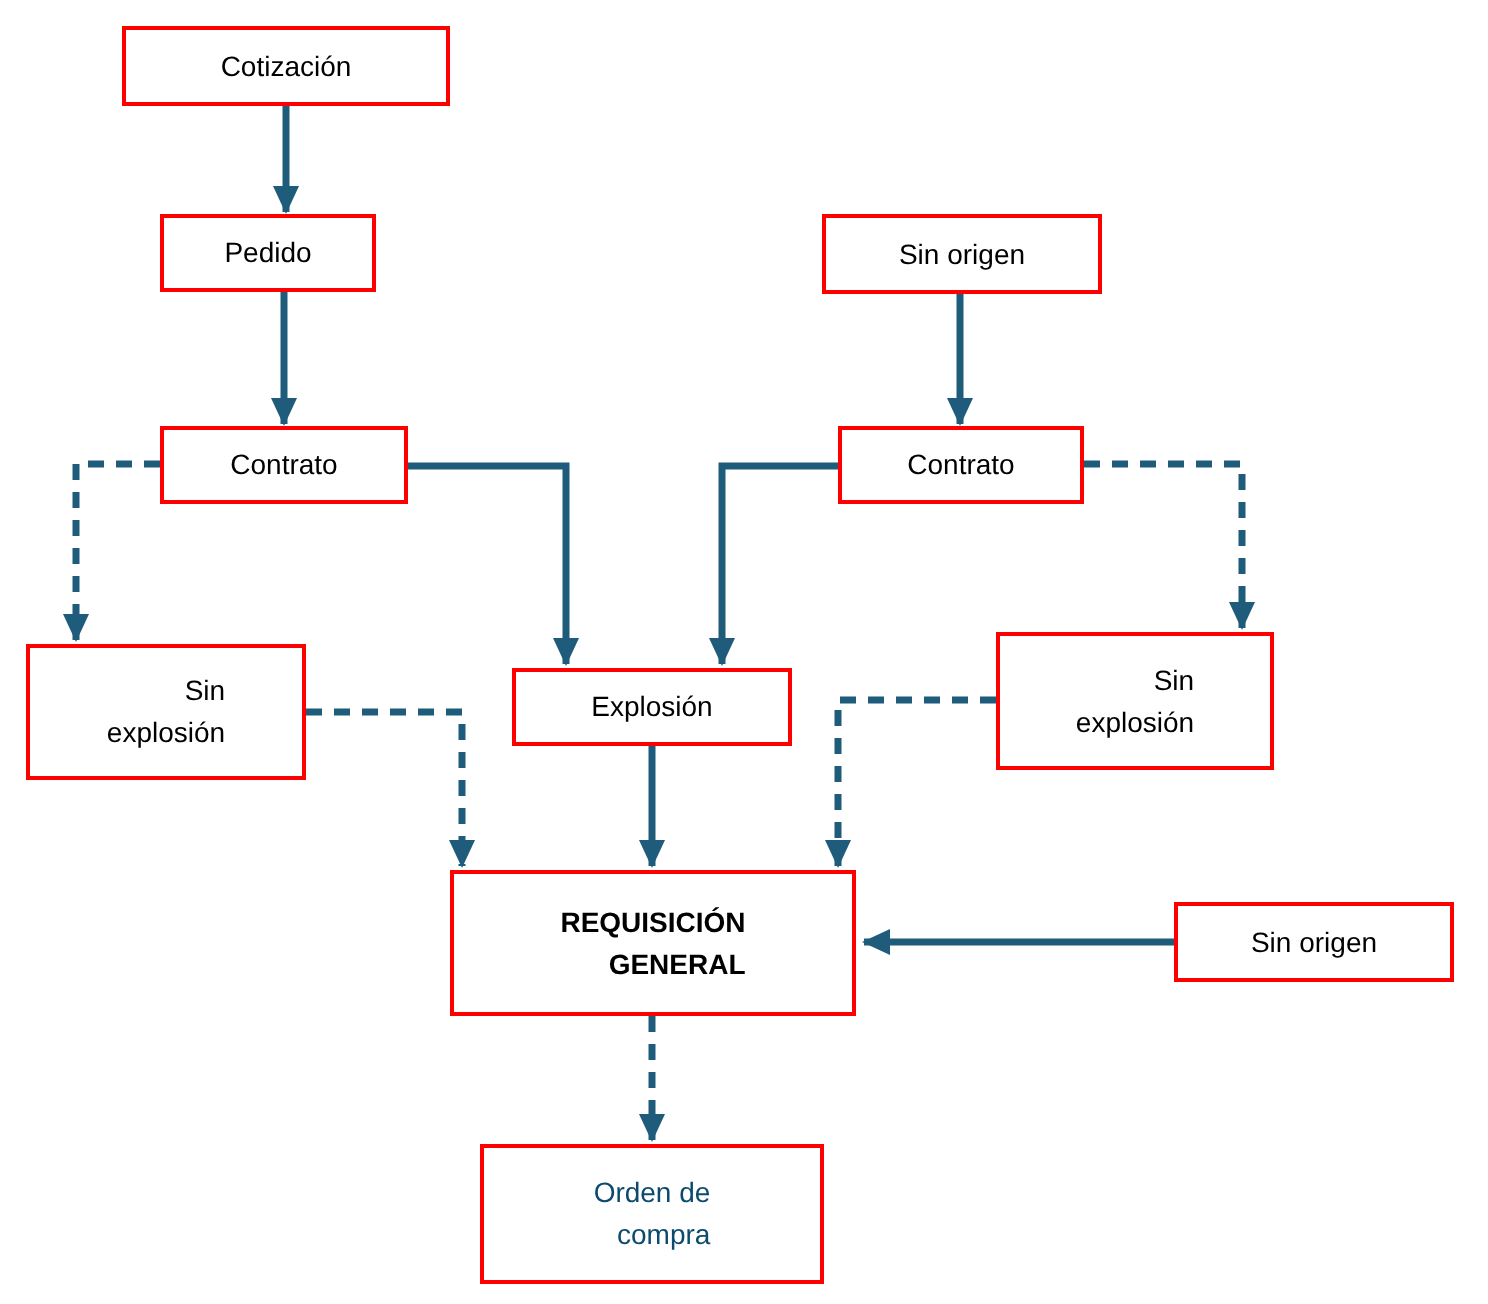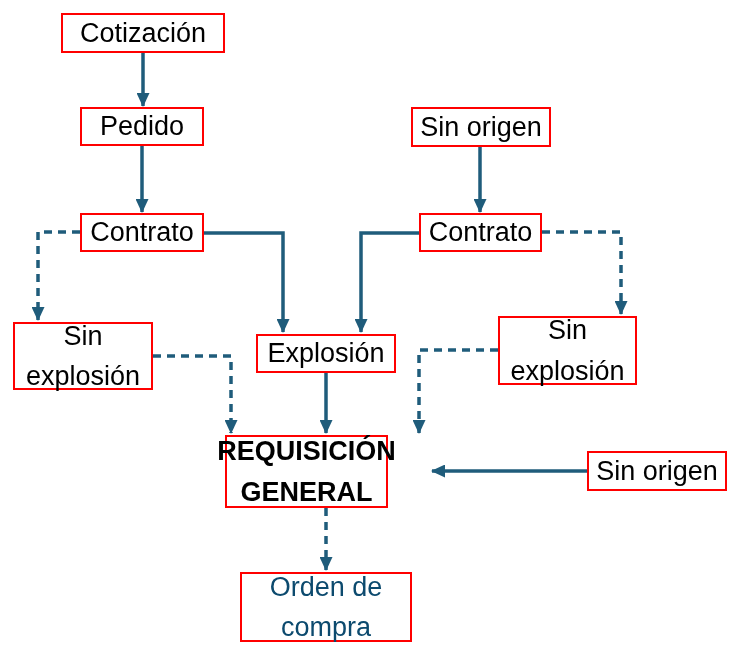--- a/index.html
+++ b/index.html
@@ -22,23 +22,23 @@
     width: 744px;
     height: 652px;
   }
   .node {
     position: absolute;
     box-sizing: border-box;
     background: #ffffff;
     display: flex;
     align-items: center;
     justify-content: center;
-    text-align: center;
+    text-align: right;
     white-space: pre-line;
-    font-size: 27px;
+    font-size: 14px;
     line-height: 1.5;
     color: #000000;
     z-index: 2;
   }
   .node.bold {
     font-weight: bold;
   }
 </style>
 </head>
 <body>
@@ -60,28 +60,28 @@
         <path d="M542,232 L621,232 L621,314" fill="none" stroke="#1F5C7B" stroke-width="3.5" stroke-dasharray="8,6" marker-end="url(#arrowhead)"></path>
         <path d="M153,356 L231,356 L231,433" fill="none" stroke="#1F5C7B" stroke-width="3.5" stroke-dasharray="8,6" marker-end="url(#arrowhead)"></path>
         <path d="M326,373 L326,433" fill="none" stroke="#1F5C7B" stroke-width="3.5" marker-end="url(#arrowhead)"></path>
         <path d="M498,350 L419,350 L419,433" fill="none" stroke="#1F5C7B" stroke-width="3.5" stroke-dasharray="8,6" marker-end="url(#arrowhead)"></path>
         <path d="M587,471 L432,471" fill="none" stroke="#1F5C7B" stroke-width="3.5" marker-end="url(#arrowhead)"></path>
         <path d="M326,508 L326,570" fill="none" stroke="#1F5C7B" stroke-width="3.5" stroke-dasharray="8,6" marker-end="url(#arrowhead)"></path>
       </g>
   </svg>
   <div id="node-layer">
       <div class="node" style="left: 61px; top: 13px; width: 164px; height: 40px; border: 2.5px solid rgb(255, 0, 0); background: rgb(255, 255, 255); color: rgb(0, 0, 0);">Cotización</div>
-      <div class="node" style="left: 80px; top: 107px; width: 124px; height: 39px; border: 2.5px solid rgb(255, 0, 0); background: rgb(255, 255, 255); color: rgb(0, 0, 0);">Pedido</div>
+      <div class="node" style="left: 80px; top: 107px; width: 108px; height: 39px; border: 2.5px solid rgb(255, 0, 0); background: rgb(255, 255, 255); color: rgb(0, 0, 0);">Pedido</div>
       <div class="node" style="left: 80px; top: 213px; width: 124px; height: 39px; border: 2.5px solid rgb(255, 0, 0); background: rgb(255, 255, 255); color: rgb(0, 0, 0);">Contrato</div>
       <div class="node" style="left: 411px; top: 107px; width: 140px; height: 40px; border: 2.5px solid rgb(255, 0, 0); background: rgb(255, 255, 255); color: rgb(0, 0, 0);">Sin origen</div>
       <div class="node" style="left: 419px; top: 213px; width: 123px; height: 39px; border: 2.5px solid rgb(255, 0, 0); background: rgb(255, 255, 255); color: rgb(0, 0, 0);">Contrato</div>
       <div class="node" style="left: 13px; top: 322px; width: 140px; height: 68px; border: 2.5px solid rgb(255, 0, 0); background: rgb(255, 255, 255); color: rgb(0, 0, 0);">Sin
 explosión</div>
       <div class="node" style="left: 256px; top: 334px; width: 140px; height: 39px; border: 2.5px solid rgb(255, 0, 0); background: rgb(255, 255, 255); color: rgb(0, 0, 0);">Explosión</div>
       <div class="node" style="left: 498px; top: 316px; width: 139px; height: 69px; border: 2.5px solid rgb(255, 0, 0); background: rgb(255, 255, 255); color: rgb(0, 0, 0);">Sin
 explosión</div>
-      <div class="node bold" style="left: 225px; top: 435px; width: 163px; height: 73px; border: 2.5px solid rgb(255, 0, 0); background: rgb(255, 255, 255); color: rgb(0, 0, 0);">REQUISICIÓN
+      <div class="node bold" style="left: 225px; top: 435px; width: 203px; height: 73px; border: 2.5px solid rgb(255, 0, 0); background: rgb(255, 255, 255); color: rgb(0, 0, 0);">REQUISICIÓN
 GENERAL</div>
       <div class="node" style="left: 587px; top: 451px; width: 140px; height: 40px; border: 2.5px solid rgb(255, 0, 0); background: rgb(255, 255, 255); color: rgb(0, 0, 0);">Sin origen</div>
       <div class="node" style="left: 240px; top: 572px; width: 172px; height: 70px; border: 2.5px solid rgb(255, 0, 0); background: rgb(255, 255, 255); color: #0c4a6e;">Orden de
 compra</div>
     </div>
 </div>
 
 </body></html>

